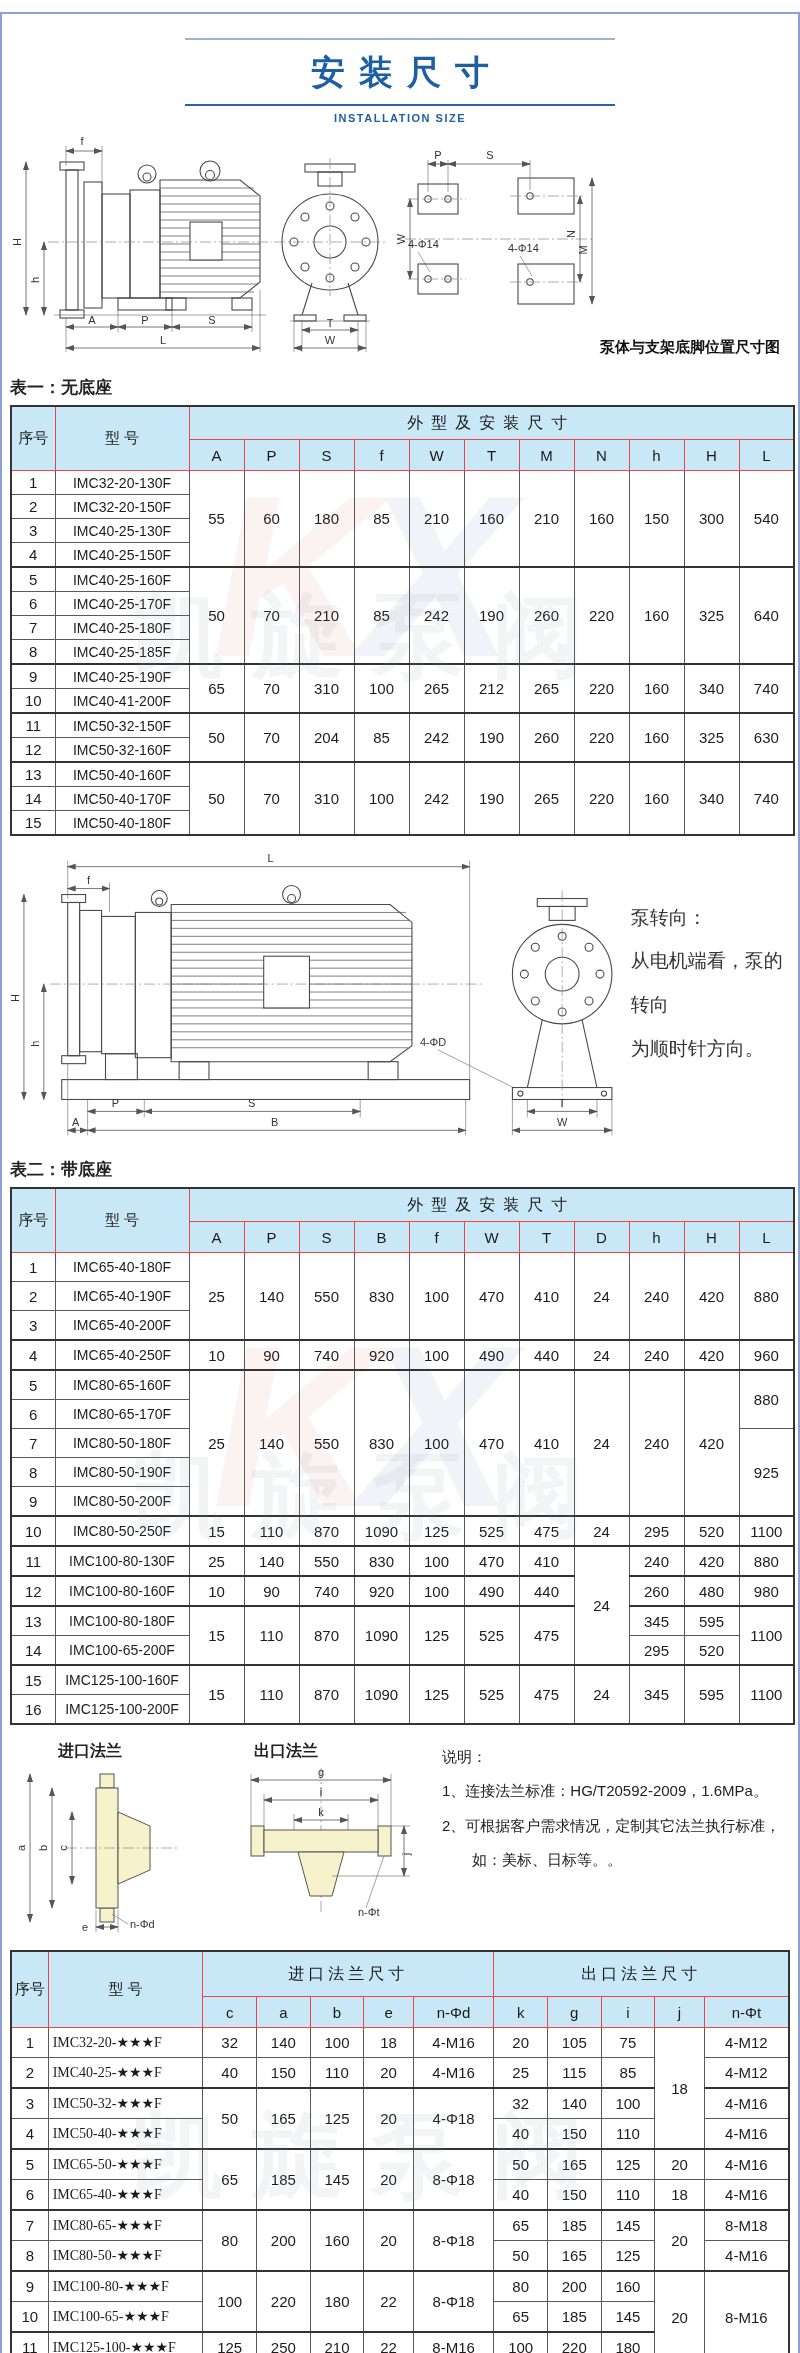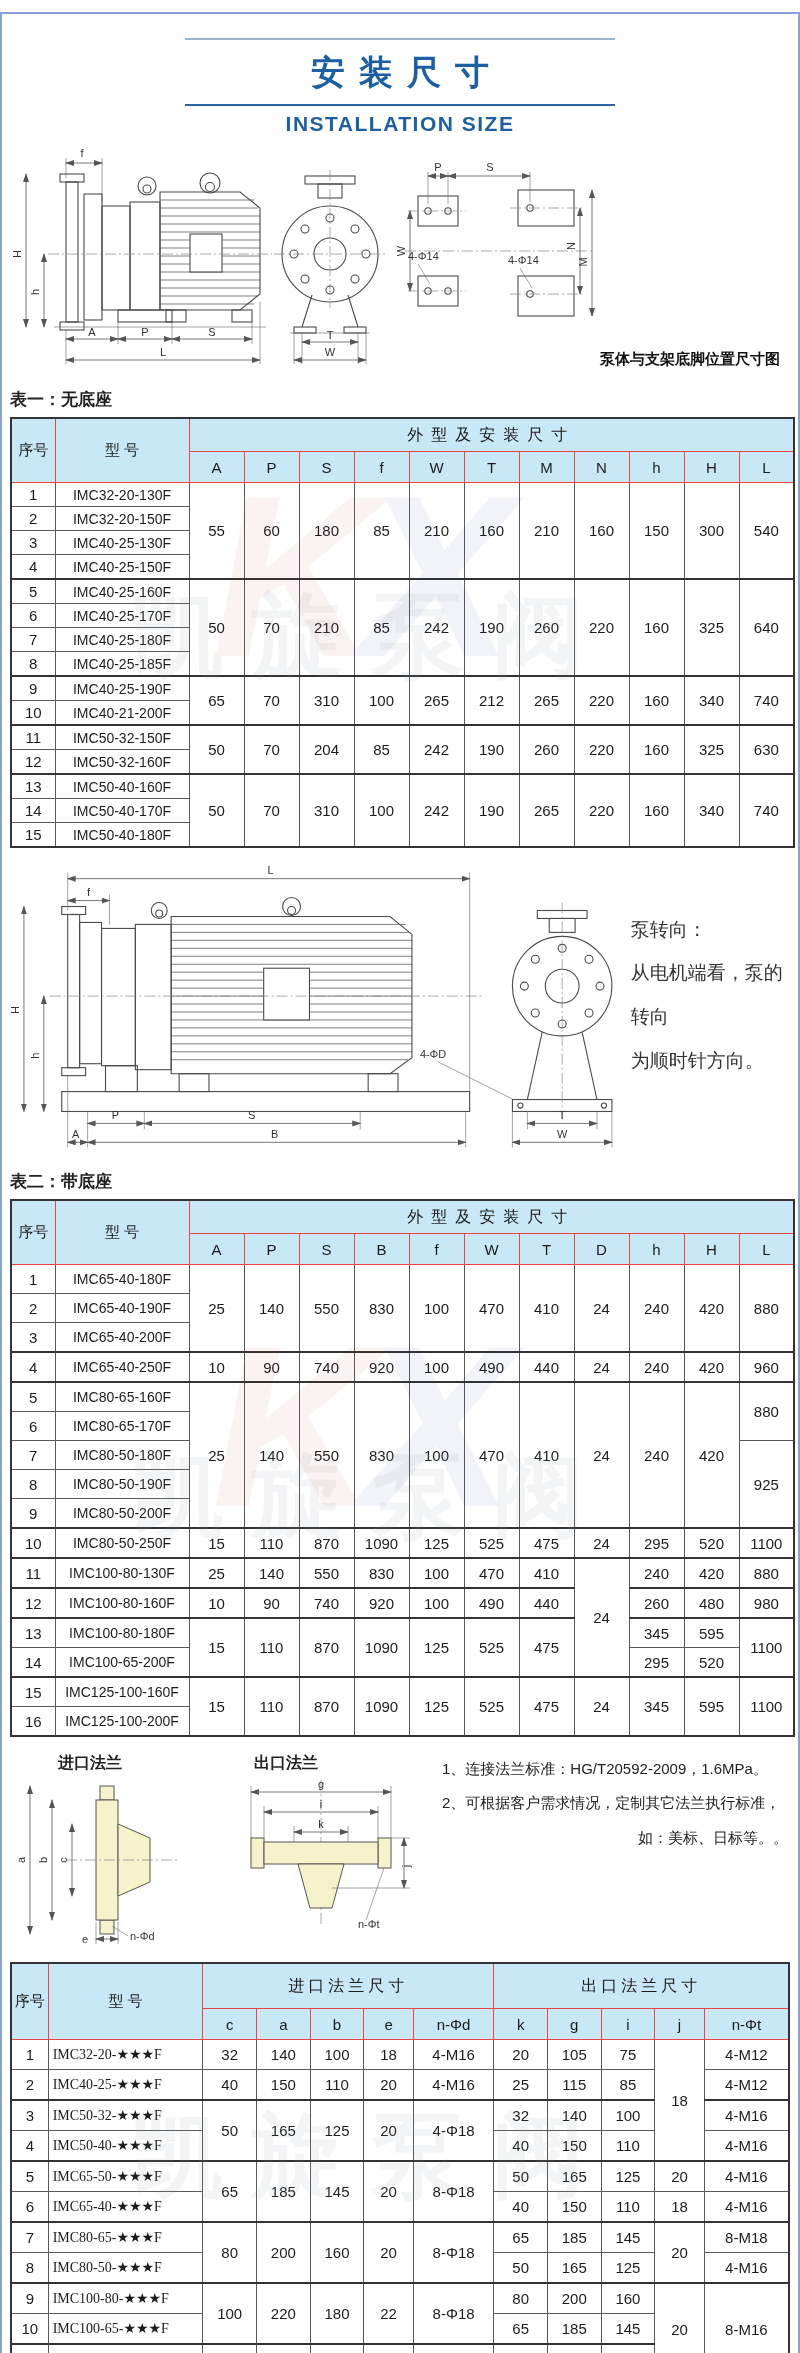--- a/index.html
+++ b/index.html
@@ -5,21 +5,21 @@
   html,body{margin:0;padding:0;background:#ffffff;}
   body{font-family:"Liberation Sans","DejaVu Sans",sans-serif;color:#222;}
   .page{width:800px;height:2353px;box-sizing:border-box;border:2px solid #8aa2d3;
         background:#fff;position:relative;overflow:hidden;padding:4px 8px;margin-top:12px;}
   
   .hdr{width:430px;margin:20px auto 6px;text-align:center;}
   .hdr-line-top{height:2px;background:#9db4ce;}
   .hdr-line-bot{height:2px;background:#2a62a5;}
   .page-title{font-size:34px;font-weight:700;color:#1d5fa5;letter-spacing:14px;text-indent:14px;
               margin:10px 0 8px;}
-  .page-subtitle{font-size:21px;font-weight:700;color:#1d5fa5;letter-spacing:1.5px;margin-top:6px;}
+  .page-subtitle{font-size:11px;font-weight:700;color:#1d5fa5;letter-spacing:1.5px;margin-top:6px;}
   
   svg .ln{stroke:#4a4a4a;fill:none;stroke-width:1.1;}
   svg .fin{stroke:#4a4a4a;fill:none;stroke-width:.7;}
   svg .thin{stroke:#666;fill:none;stroke-width:.6;}
   svg .dim{stroke:#555;fill:none;stroke-width:.8;}
   svg .cl{stroke:#888;fill:none;stroke-width:.7;stroke-dasharray:11 3 2 3;}
   svg .wfill{fill:#fff;stroke:#4a4a4a;stroke-width:1.1;}
   svg .yfill{fill:#f6f2cb;stroke:#555;stroke-width:1;}
   svg text{font-family:"Liberation Sans","DejaVu Sans",sans-serif;font-size:11px;fill:#333;}
   svg text.cap{font-size:15px;font-weight:700;fill:#111;}
@@ -43,21 +43,21 @@
   .t2 td{height:28px;}
   .t3 td{height:29px;}
   .t3 td.model{text-align:left;padding-left:4px;font-family:Liberation Serif, serif;}
   .t3 th.dim{height:40px;}
   
   .flange-row{display:flex;margin-top:14px;align-items:flex-start;}
   .flange-block{text-align:left;}
   .flange-title{font-size:16px;font-weight:700;color:#222;margin:2px 0 2px 48px;}
   .notes{width:346px;font-size:15px;color:#222;line-height:2.15;padding-top:2px;}
   .notes .nt{margin-bottom:2px;}
-  .notes .indent{padding-left:30px;text-align:right;}
+  .notes .indent{padding-left:30px;}
   
   .wm{position:absolute;pointer-events:none;user-select:none;z-index:5;font-weight:700;}
   .wm-logo{font-size:230px;font-style:italic;opacity:.055;letter-spacing:-18px;}
   .wm-logo .kk{color:#c2222a;}
   .wm-logo .xx{color:#22408c;}
   .wm-text{font-size:92px;color:#8a97a5;opacity:.10;letter-spacing:28px;white-space:nowrap;}
 </style>
 </head>
 <body>
 
@@ -284,21 +284,21 @@
           <td rowspan="2">265</td>
           <td rowspan="2">212</td>
           <td rowspan="2">265</td>
           <td rowspan="2">220</td>
           <td rowspan="2">160</td>
           <td rowspan="2">340</td>
           <td rowspan="2">740</td>
         </tr>
         <tr>
           <td>10</td>
-          <td class="model">IMC40-21-200F</td>
+          <td class="model">IMC40-41-200F</td>
         </tr>
         <tr class="gt">
           <td>11</td>
           <td class="model">IMC50-32-150F</td>
           <td rowspan="2">50</td>
           <td rowspan="2">70</td>
           <td rowspan="2">204</td>
           <td rowspan="2">85</td>
           <td rowspan="2">242</td>
           <td rowspan="2">190</td>
@@ -670,20 +670,21 @@
         <path class="yfill" d="M92 88 L138 88 L126 132 H104 Z"></path>
         <line class="dim" x1="198" y1="62" x2="198" y2="112" marker-start="url(#ar4)" marker-end="url(#ar4)"></line>
         <line class="thin" x1="185" y1="62" x2="204" y2="62"></line>
           <line class="thin" x1="126" y1="112" x2="204" y2="112"></line>
         <text x="204" y="90" text-anchor="middle" transform="rotate(-90 204 90)">j</text>
         <line class="thin" x1="178" y1="92" x2="160" y2="144"></line>
         <text x="152" y="152">n-Φt</text>
       </svg>
     </div>
     <div class="notes">
+      <div class="nt">说明：</div>
       <div class="nt">1、连接法兰标准：HG/T20592-2009，1.6MPa。</div>
       <div class="nt">2、可根据客户需求情况，定制其它法兰执行标准，</div>
       <div class="nt indent">如：美标、日标等。。</div>
     </div>
   </div>
 
   <table class="dims t3" style="margin-top:10px;">
     <colgroup>
       <col style="width:36px">
         <col style="width:150px">

